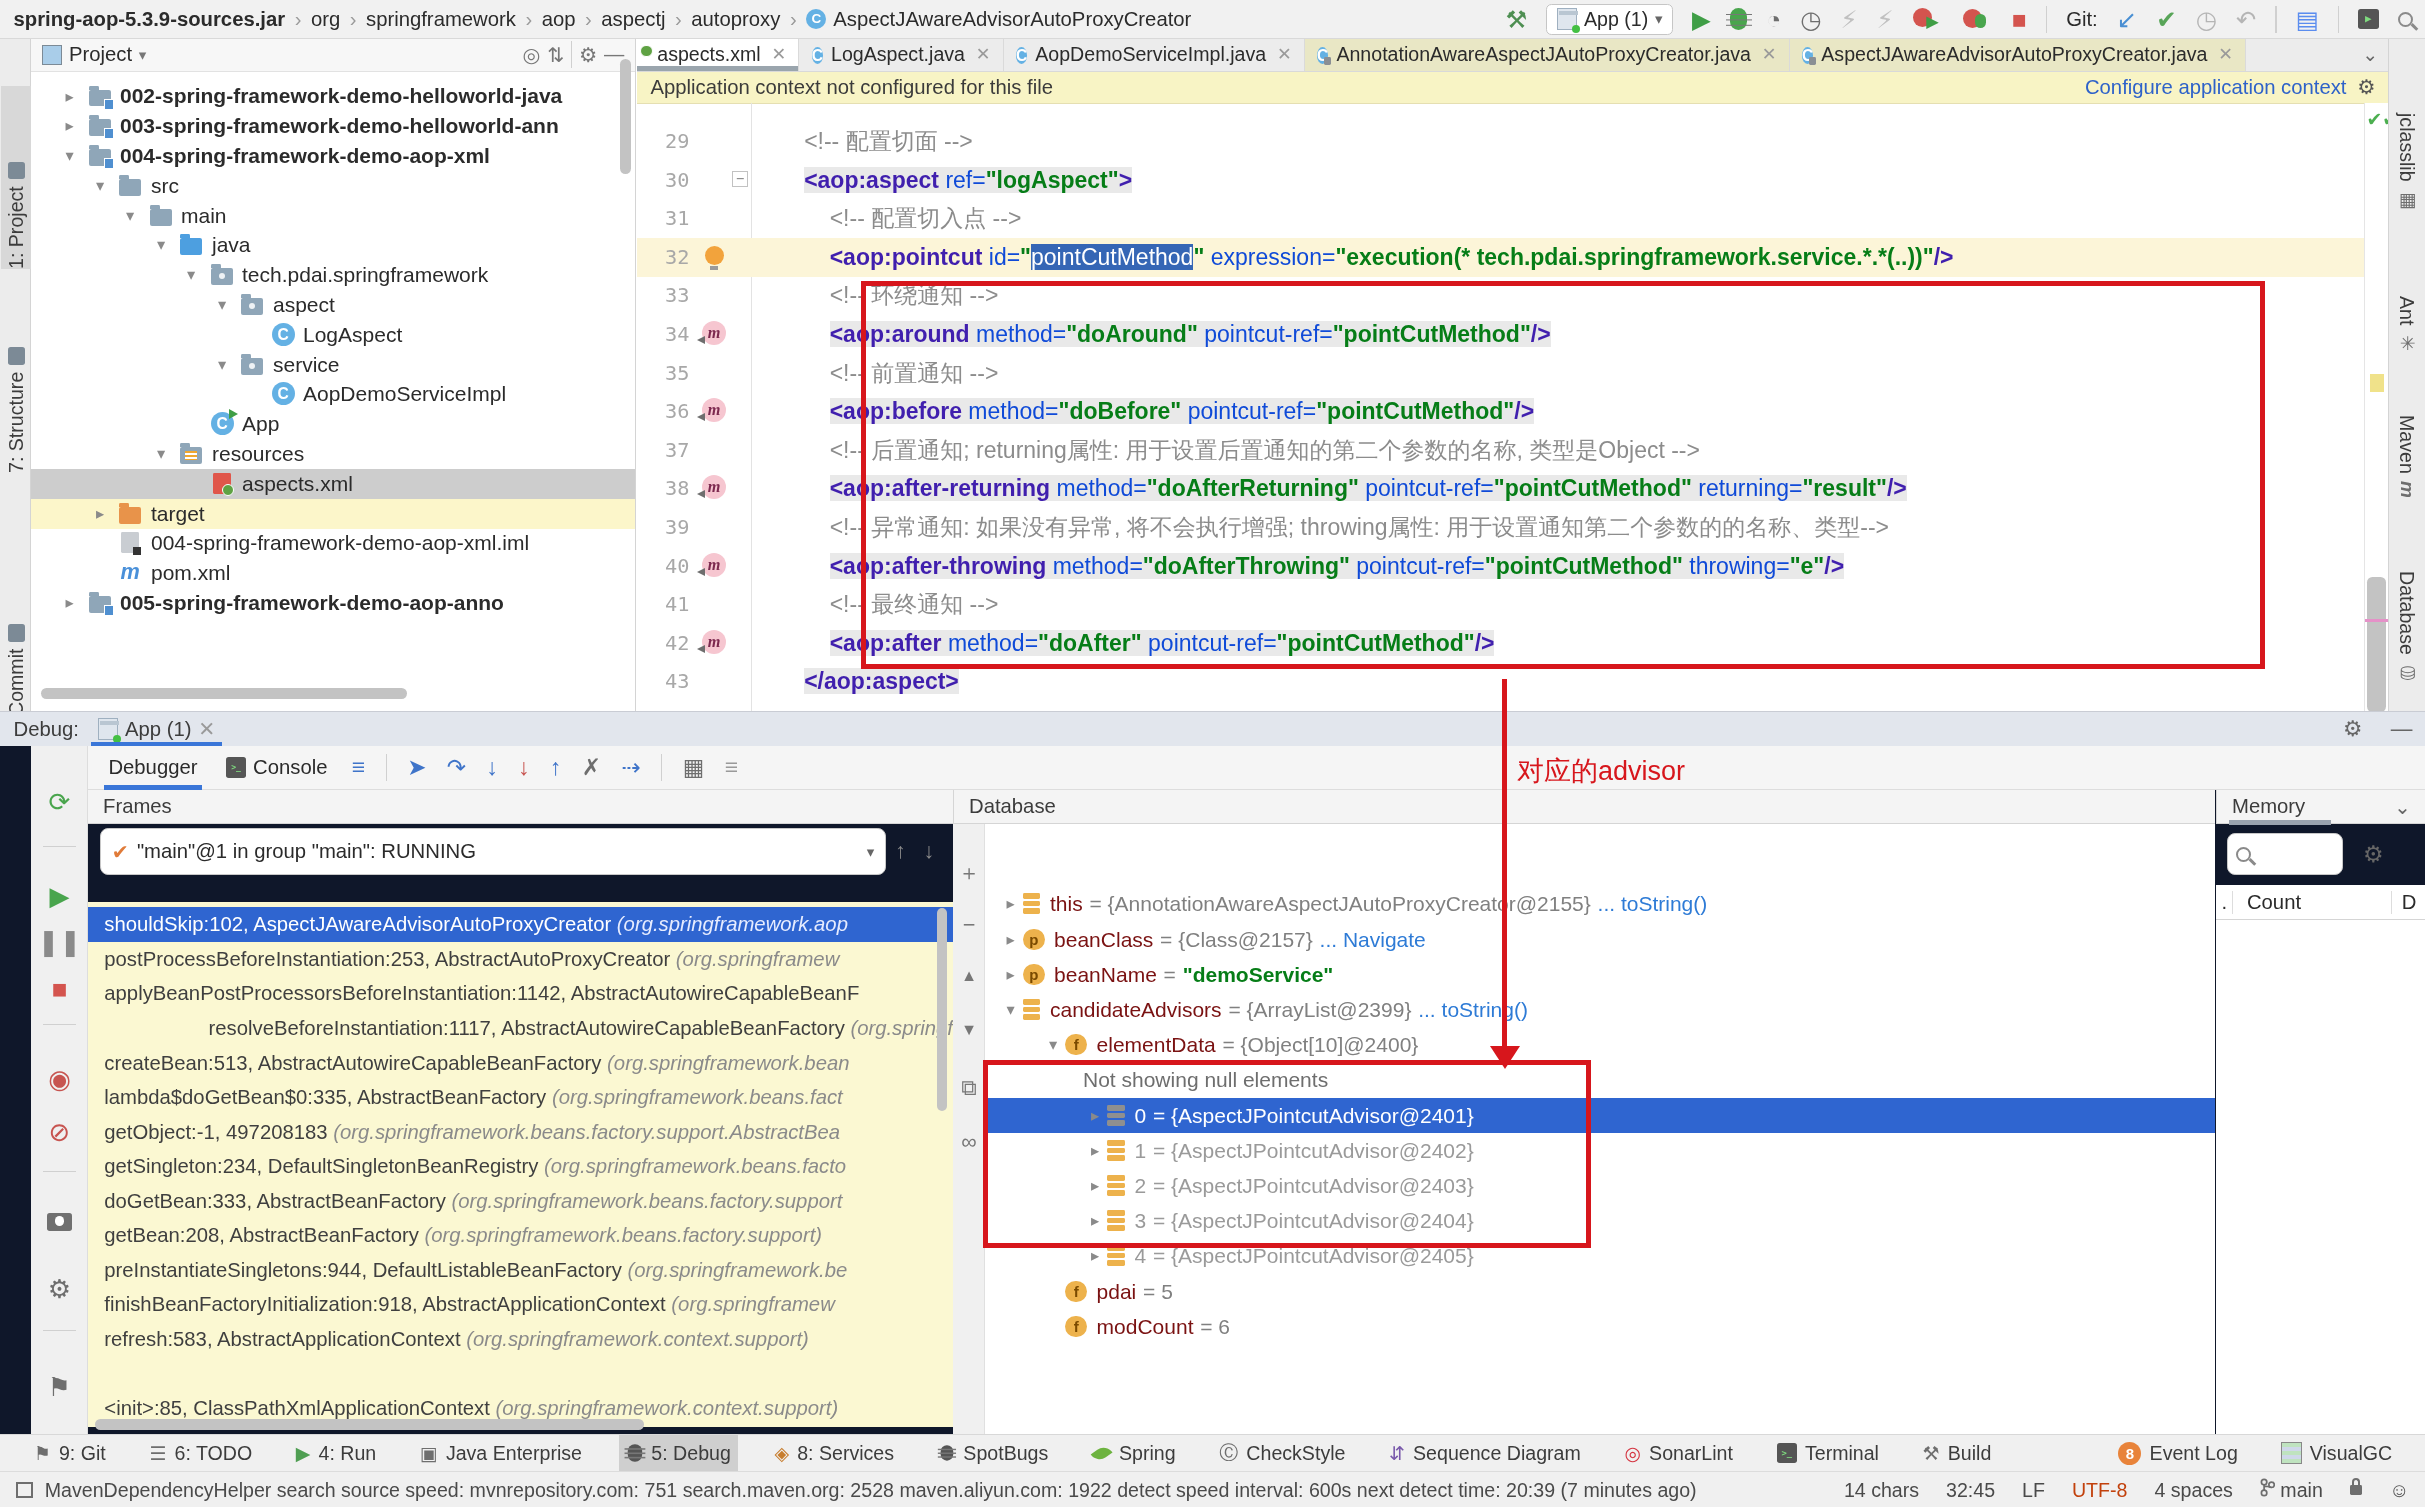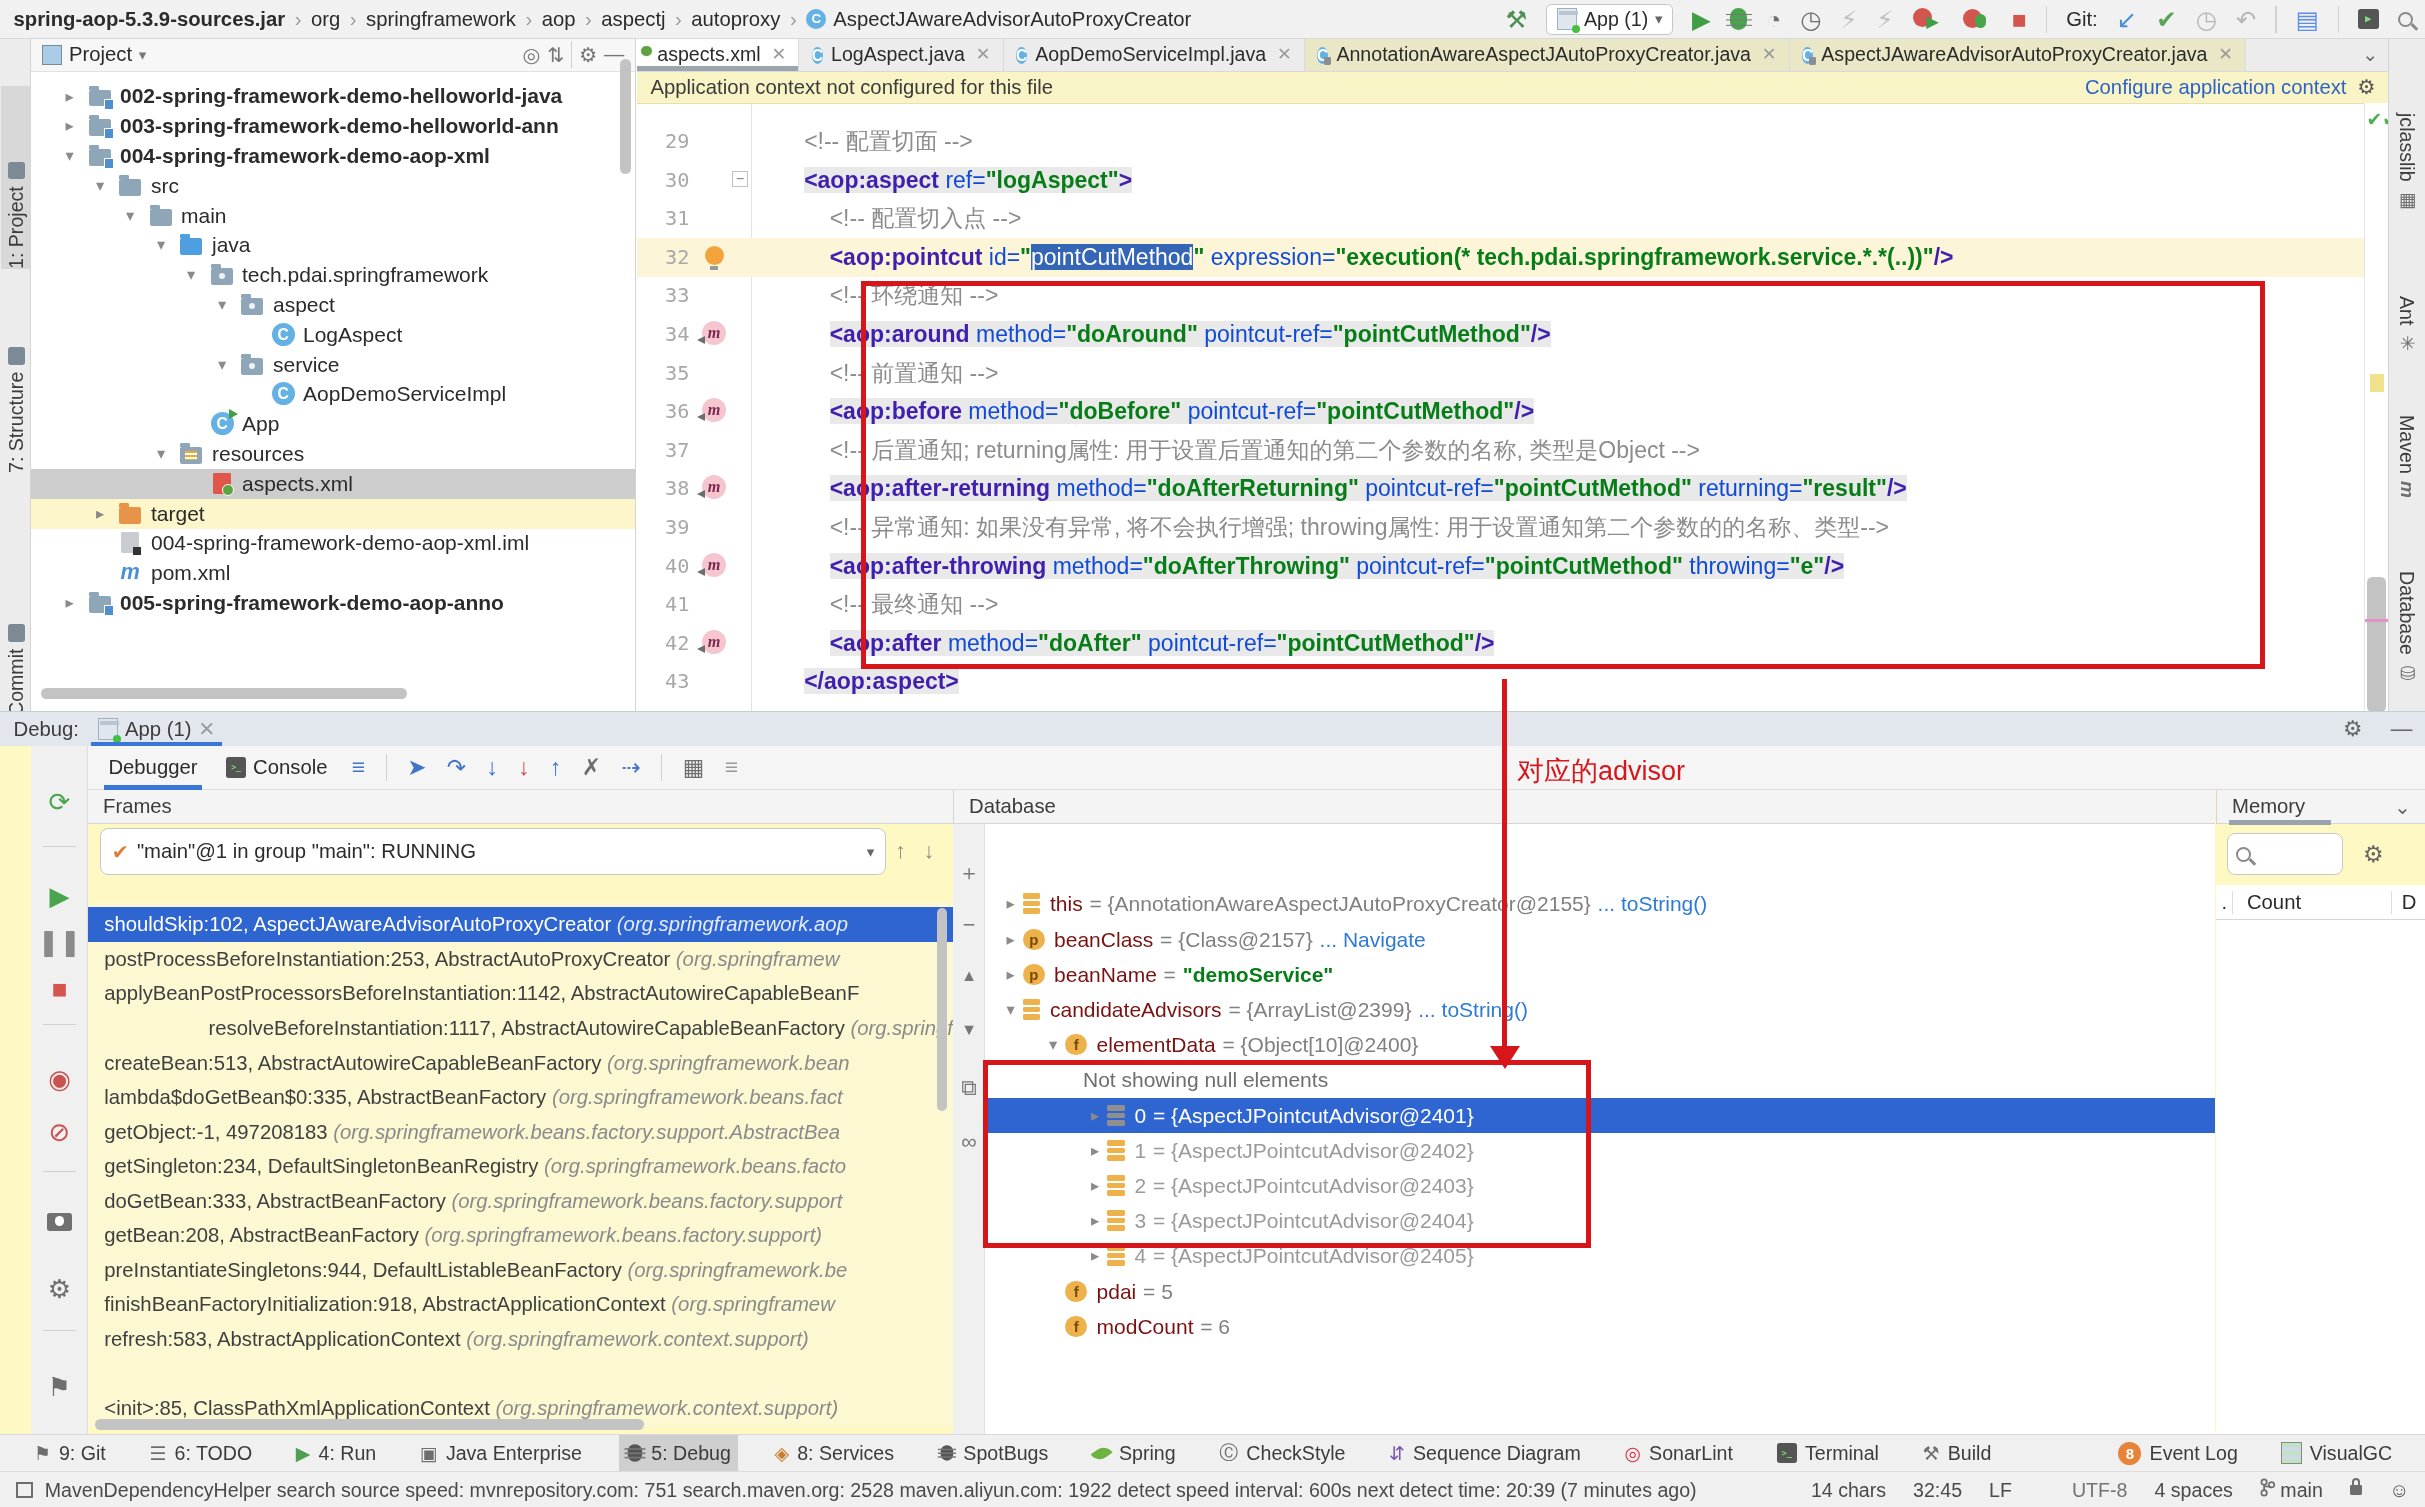--- a/index.html
+++ b/index.html
@@ -83,21 +83,21 @@
   .s-s{background:#3566b5;color:#fff;}
   .hlbg{background:#e9e9e9;}
   .bulb{position:absolute;width:19px;height:19px;border-radius:50%;background:#f2a33c;}
   .bulb::after{content:"";position:absolute;left:5.4px;bottom:-5.4px;width:8.1px;height:4.1px;background:#9a9a9a;}
   .advice{position:absolute;width:24.4px;height:24.4px;border-radius:50%;background:#f6c6d0;color:#7d294f;font:italic 700 16.3px/24.4px "Liberation Serif",serif;text-align:center;}
   .advice::after{content:"";position:absolute;left:-5.4px;bottom:1.4px;border-right:8.1px solid #6e6e6e;border-top:4.7px solid transparent;border-bottom:4.7px solid transparent;}
   .foldm{position:absolute;width:16.3px;height:16.3px;border:1.4px solid #c2c2c2;background:#fff;color:#8a8a8a;font:13.5px/13.5px var(--mono);text-align:center;}
   #ebc{position:absolute;left:0;top:677px;width:1727px;height:32.5px;background:#f0f0f0;border-top:0.7px solid #dcdcdc;display:flex;align-items:center;padding-left:102px;font-size:19.6px;color:#555;}
   #scrollzone{position:absolute;left:1727px;top:64px;width:25px;height:613px;background:#fff;border-left:0.7px solid #e5e5e5;}
   
-  #debug{left:0;top:711px;width:2426px;height:723px;background:#fef9c3;border-top:1.4px solid #c9ccd4;}
+  #debug{left:0;top:711px;width:2426px;height:723px;background:#0f172a;border-top:1.4px solid #c9ccd4;}
   #dhead{position:absolute;left:0;top:0;width:2426px;height:34px;background:#e2e6ed;display:flex;align-items:center;padding:0 13.5px;font-size:20.3px;color:#3c3c3c;gap:12.2px;}
   .dtab{display:flex;align-items:center;gap:6.8px;position:relative;height:34px;padding:0 6.8px;}
   .dtab::after{content:"";position:absolute;left:0;bottom:0;width:100%;height:4.1px;background:var(--blue);}
   #dtools{position:absolute;left:88px;top:34px;width:2338px;height:44px;background:#f5f5f5;display:flex;align-items:center;gap:20.3px;padding:0 16.3px;border-bottom:0.7px solid #ddd;}
   .dtabname{font-size:20.3px;color:#2b2b2b;position:relative;height:44px;display:flex;align-items:center;gap:6.8px;padding:0 4.1px;}
   .dtabname.sel::after{content:"";position:absolute;left:0;bottom:0;width:100%;height:4.1px;background:var(--blue);}
   .stepi{font-size:23px;color:#3f74c9;}
   #dleft{position:absolute;left:31px;top:34px;width:57px;height:689px;background:#f0f0f0;border-right:0.7px solid #ddd;}
   .dlic{position:absolute;left:0;width:57px;text-align:center;font-size:26px;}
   .dlsep{position:absolute;left:12.2px;width:32.5px;height:1.4px;background:#d0d0d0;}
@@ -135,21 +135,21 @@
   .memtab{position:relative;}
   .memtab::after{content:"";position:absolute;left:-2.7px;bottom:-6.8px;width:102px;height:4.7px;background:#9aa2ad;}
   
   #bbar{left:0;top:1434px;width:2426px;height:37px;background:#f0f0f0;border-top:1.4px solid #d8d8d8;display:flex;align-items:center;padding:0 27px;gap:30px;}
   .bitem{display:flex;align-items:center;gap:8.1px;font-size:19.6px;color:#3c3c3c;height:37px;padding:0 6.8px;white-space:nowrap;}
   .bitem.active{background:#cfcfcf;}
   #bbar .sp{flex:1;}
   #status{left:0;top:1471px;width:2426px;height:37px;background:#f0f0f0;border-top:1.4px solid #dcdcdc;display:flex;align-items:center;padding:0 16.3px;font-size:19.6px;color:#4a4a4a;gap:12.2px;}
   #status .sp{flex:1;}
   .sitem{white-space:nowrap;display:flex;align-items:center;gap:5.4px;}
-  .sitem.gray{color:#737373;margin-left:33px;}
+  .sitem.gray{color:#c2410c;}
   
   .ann{position:absolute;border:5.4px solid var(--red);z-index:50;pointer-events:none;}
   #arrowline{position:absolute;width:5.4px;background:var(--red);z-index:50;}
   #arrowhead{position:absolute;width:0;height:0;border-left:15px solid transparent;border-right:15px solid transparent;border-top:23px solid var(--red);z-index:50;}
   #annlabel{position:absolute;color:var(--red);font-size:27px;z-index:50;white-space:nowrap;}
   .bugi{width:17.6px;height:21.7px;border-radius:8.8px;background:#49a54d;position:relative;} .bugi.dark{background:#555;}
   .bugi::before{content:"";position:absolute;left:-4.1px;top:5.4px;width:26px;height:1.4px;background:#777;box-shadow:0 5.4px #777,0 10.8px #777;}
   .camico{width:24.4px;height:17.6px;background:#707070;border-radius:2.7px;position:relative;margin:0 auto;}
   .camico::after{content:"";position:absolute;left:7.4px;top:3.4px;width:9.5px;height:9.5px;border-radius:50%;background:#fff;}
   .leaf{width:19px;height:10.8px;background:#6db33f;border-radius:0 10.8px 0 10.8px;transform:rotate(-35deg);}

